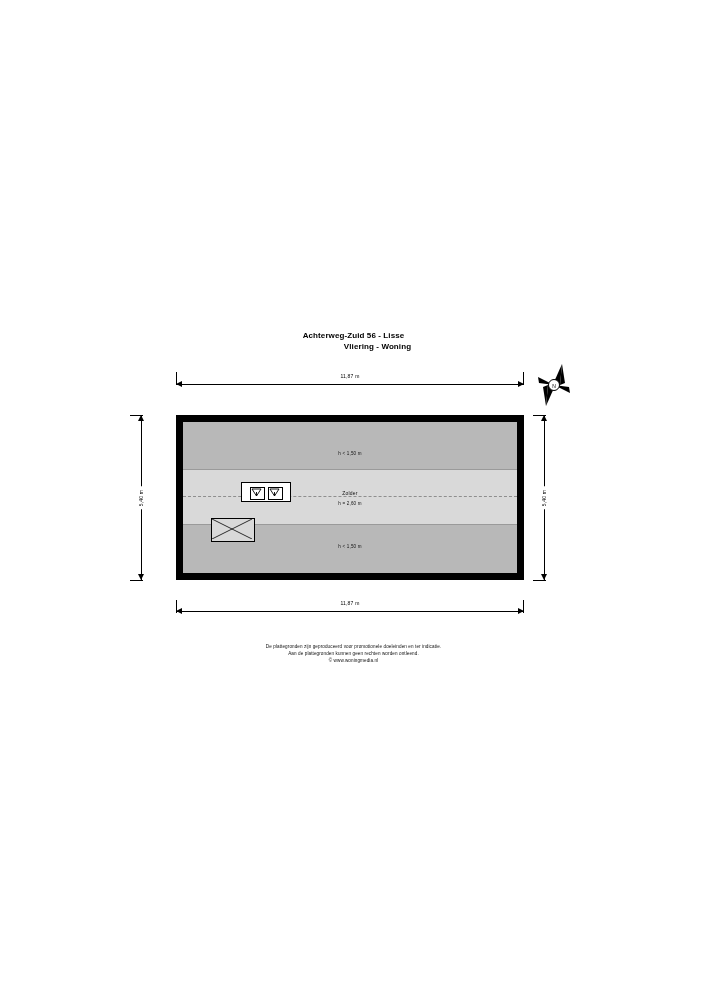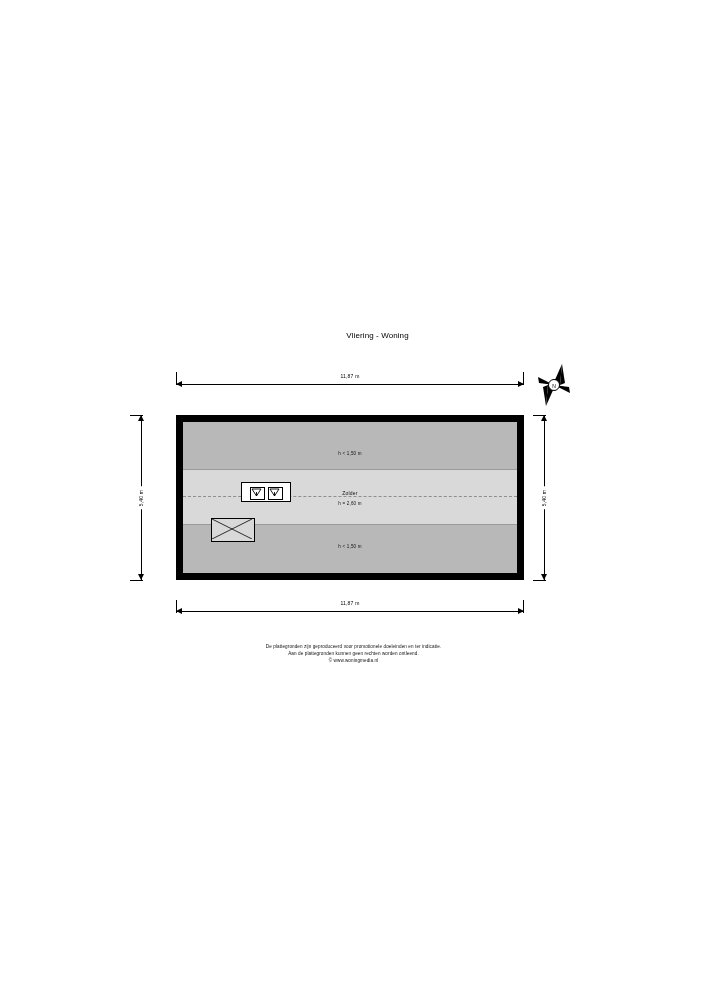--- a/index.html
+++ b/index.html
@@ -25,21 +25,21 @@
     text-align: center;
   }
   #title-block .line1 {
     font-size: 8px;
     font-weight: bold;
     letter-spacing: 0.1px;
     line-height: 11px;
   }
   #title-block .line2 {
     font-size: 8px;
-    font-weight: normal;
+    font-weight: bold;
     letter-spacing: 0.1px;
     line-height: 11px;
     padding-left: 48px;
   }
 
   
   #compass {
     position: absolute;
     left: 533px;
     top: 360px;
@@ -247,20 +247,21 @@
     font-size: 4.6px;
     line-height: 7px;
     letter-spacing: 0.1px;
     color: #111;
   }
 </style>
 </head>
 <body>
 
 <div id="title-block">
+  <div class="line1">Achterweg-Zuid 56 - Lisse</div>
   <div class="line2">Vliering - Woning</div>
 </div>
 
 <div id="compass">
   <svg width="42" height="50" viewBox="0 0 42 50">
 
     <polygon points="29,4 21,22 27,25" fill="#000"></polygon>
     <polygon points="29,4 32,23 27,25" fill="#000"></polygon>
     <polygon points="13,46 21,28 15,25" fill="#000"></polygon>
     <polygon points="13,46 10,27 15,25" fill="#000"></polygon>

